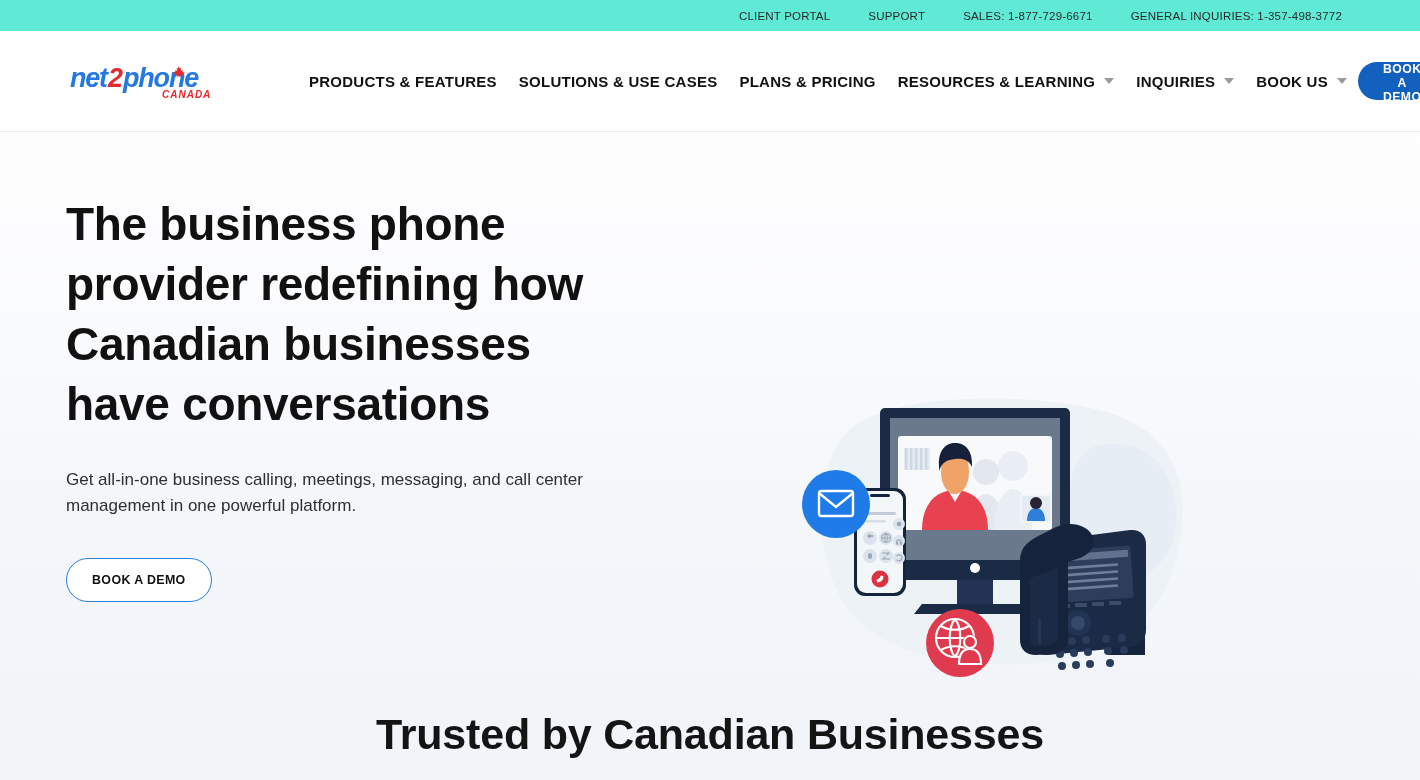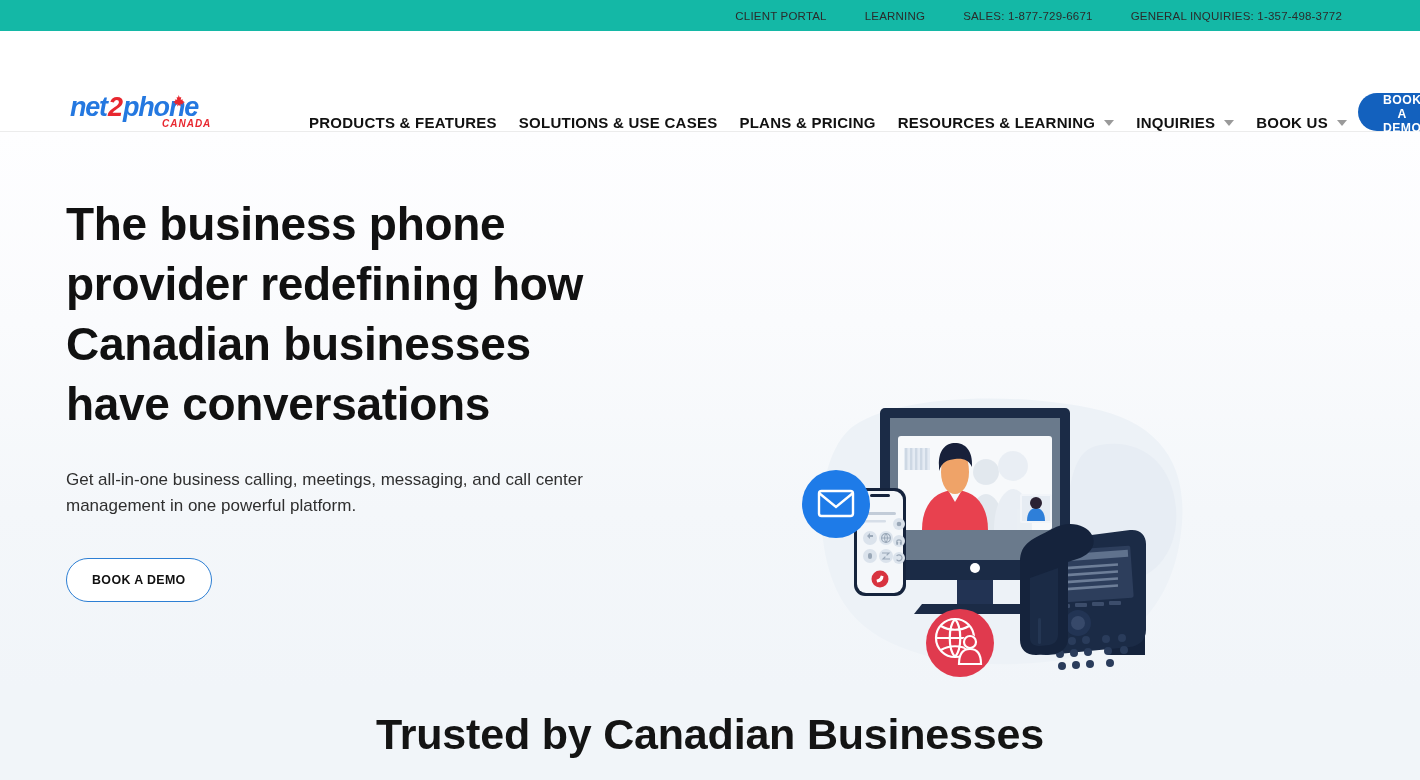--- a/index.html
+++ b/index.html
@@ -6,21 +6,21 @@
   html, body {
     width: 1420px; height: 780px;
     font-family: "Liberation Sans", sans-serif;
     overflow: hidden;
     background: #ffffff;
   }
 
   
   .topbar {
     height: 31px;
-    background: #14b8a6;
+    background: #5eead4;
     display: flex;
     align-items: center;
     justify-content: flex-end;
     padding-right: 78px;
     gap: 38px;
   }
   .topbar-link {
     font-size: 11.5px;
     letter-spacing: .2px;
     color: #2b2b2b;
@@ -28,21 +28,21 @@
     white-space: nowrap;
     font-weight: 400;
   }
 
   
   .header {
     height: 101px;
     background: #ffffff;
     border-bottom: 1px solid #ececec;
     display: flex;
-    align-items: flex-end;
+    align-items: center;
     padding: 0 70px;
   }
 
   .logo {
     width: 142px;
     height: 42px;
     position: relative;
     flex: 0 0 auto;
     display: block;
   }
@@ -174,21 +174,21 @@
     font-weight: bold;
     color: #141414;
     letter-spacing: -.2px;
   }
 </style>
 </head>
 <body>
 
 <div class="topbar">
   <a class="topbar-link" href="#">CLIENT PORTAL</a>
-  <a class="topbar-link" href="#">LEARNING</a>
+  <a class="topbar-link" href="#">SUPPORT</a>
   <a class="topbar-link" href="#">SALES: 1-877-729-6671</a>
   <a class="topbar-link" href="#">GENERAL INQUIRIES: 1-357-498-3772</a>
 </div>
 
 <div class="header">
 
   <a class="logo" href="#">
     <svg width="142" height="42" viewBox="0 0 142 42">
       <text x="0" y="27" font-family="Liberation Sans, sans-serif" font-size="27" font-weight="bold" font-style="italic" fill="#2478e0" letter-spacing="-1.2">net</text>
       <text x="38" y="27" font-family="Liberation Sans, sans-serif" font-size="27" font-weight="bold" font-style="italic" fill="#e8272f" letter-spacing="-1.2">2</text>

